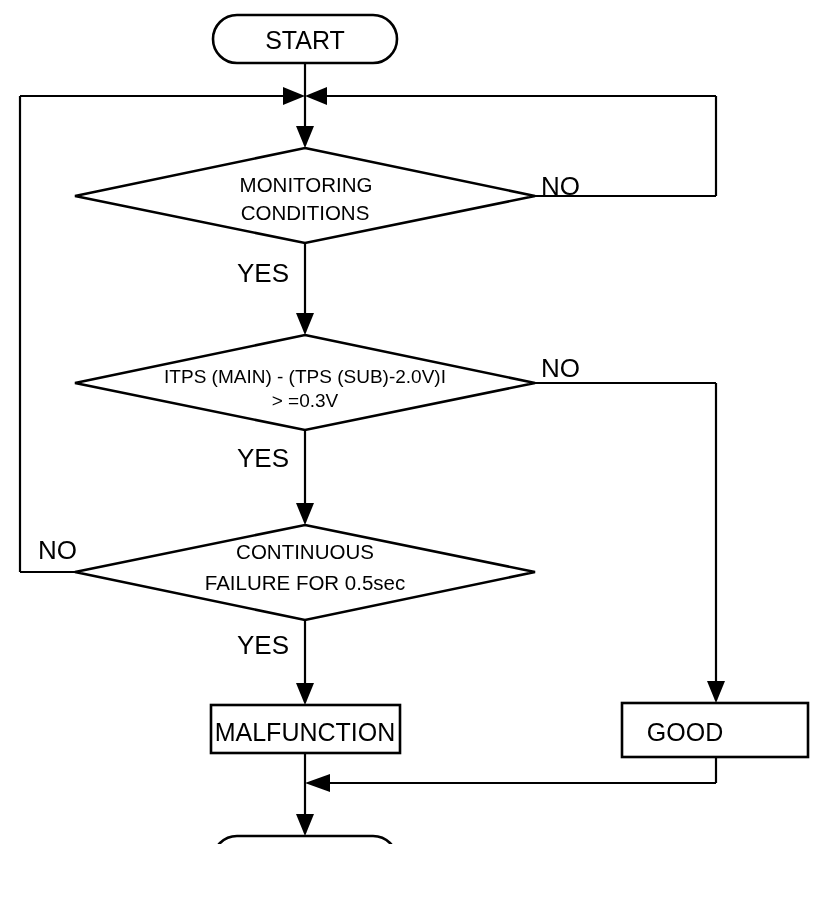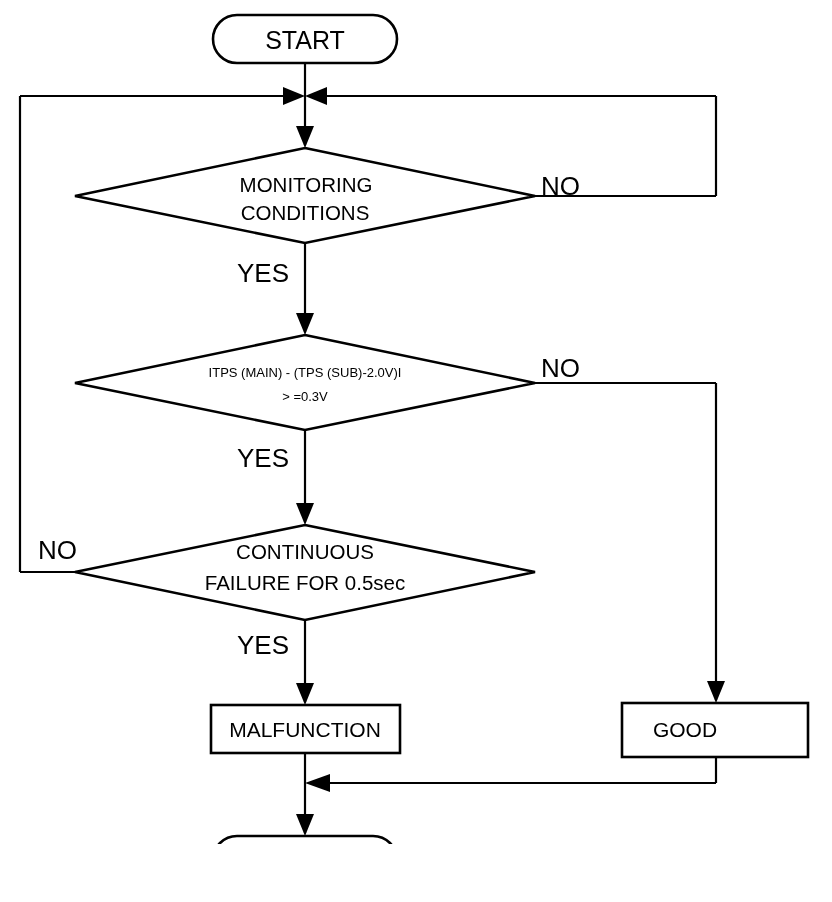--- a/index.html
+++ b/index.html
@@ -57,27 +57,27 @@
     text-align: center;
     transform: translateX(-50%);
   }
   .t-terminal {
     font-size: 25px;
   }
   .t-node {
     font-size: 20.5px;
   }
   .t-node-sm {
-    font-size: 13px;
+    font-size: 19px;
   }
   .t-branch {
     font-size: 26px;
   }
   .t-box {
-    font-size: 21px;
+    font-size: 25px;
   }
 </style>
 </head>
 <body>
 
 <div id="canvas">
 
   <svg id="flow-svg" viewBox="0 0 832 902">
     <defs>
       

